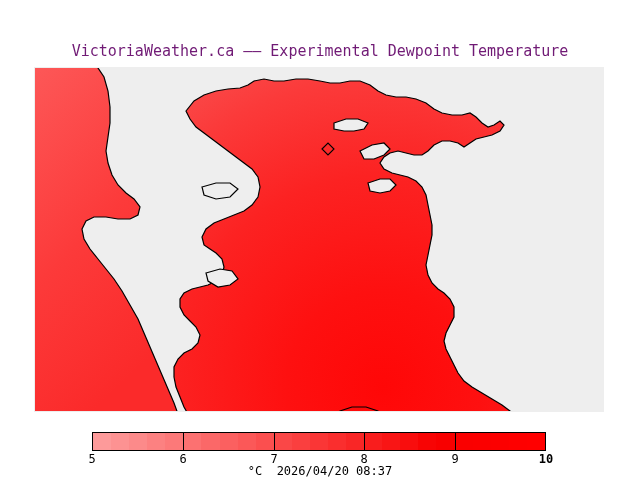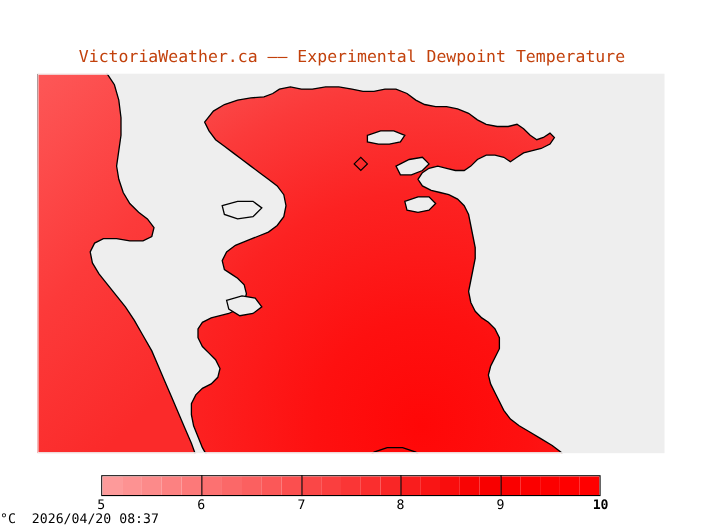--- a/index.html
+++ b/index.html
@@ -25,21 +25,21 @@
 
   
   #chart-title {
     position: absolute;
     left: 0;
     top: 42px;
     width: 640px;
     text-align: center;
     font-size: 15px;
     letter-spacing: 0px;
-    color: #c2410c;
+    color: #701a75;
     white-space: pre;
     font-family: "DejaVu Sans Mono", "Liberation Mono", monospace;
   }
 
   
   #map-panel {
     position: absolute;
     left: 34px;
     top: 67px;
     width: 570px;
@@ -104,21 +104,21 @@
     font-size: 12px;
     color: #000000;
     font-family: "DejaVu Sans Mono", "Liberation Mono", monospace;
     white-space: pre;
   }
   #colorbar-caption {
     position: absolute;
     left: 0;
     top: 464px;
     width: 640px;
-    text-align: left;
+    text-align: center;
     font-size: 12px;
     color: #000000;
     font-family: "DejaVu Sans Mono", "Liberation Mono", monospace;
     white-space: pre;
   }
 </style>
 </head>
 <body>
 
 <div id="figure">

